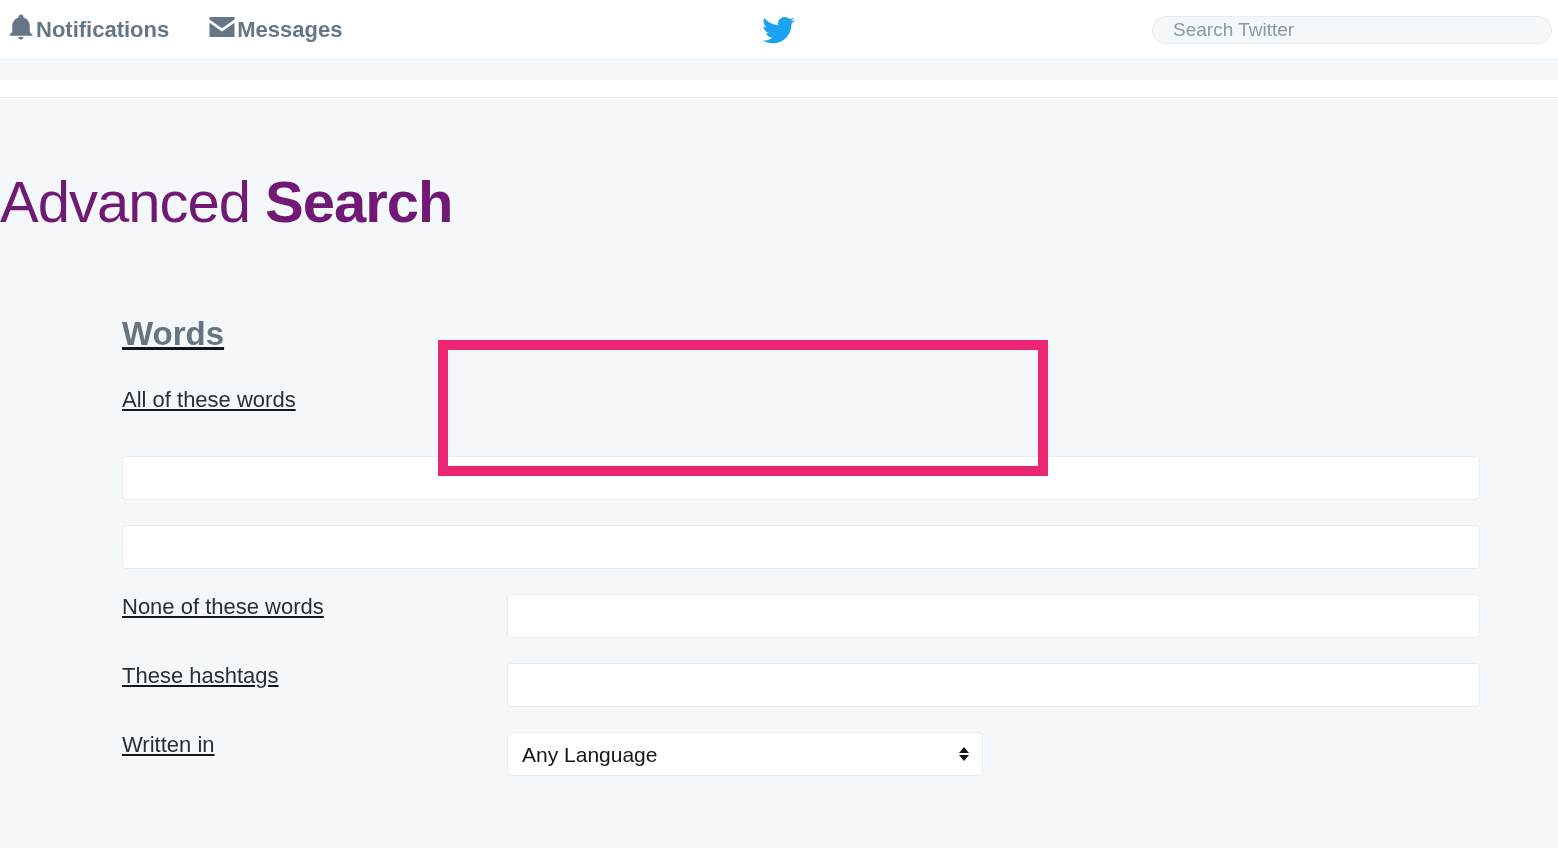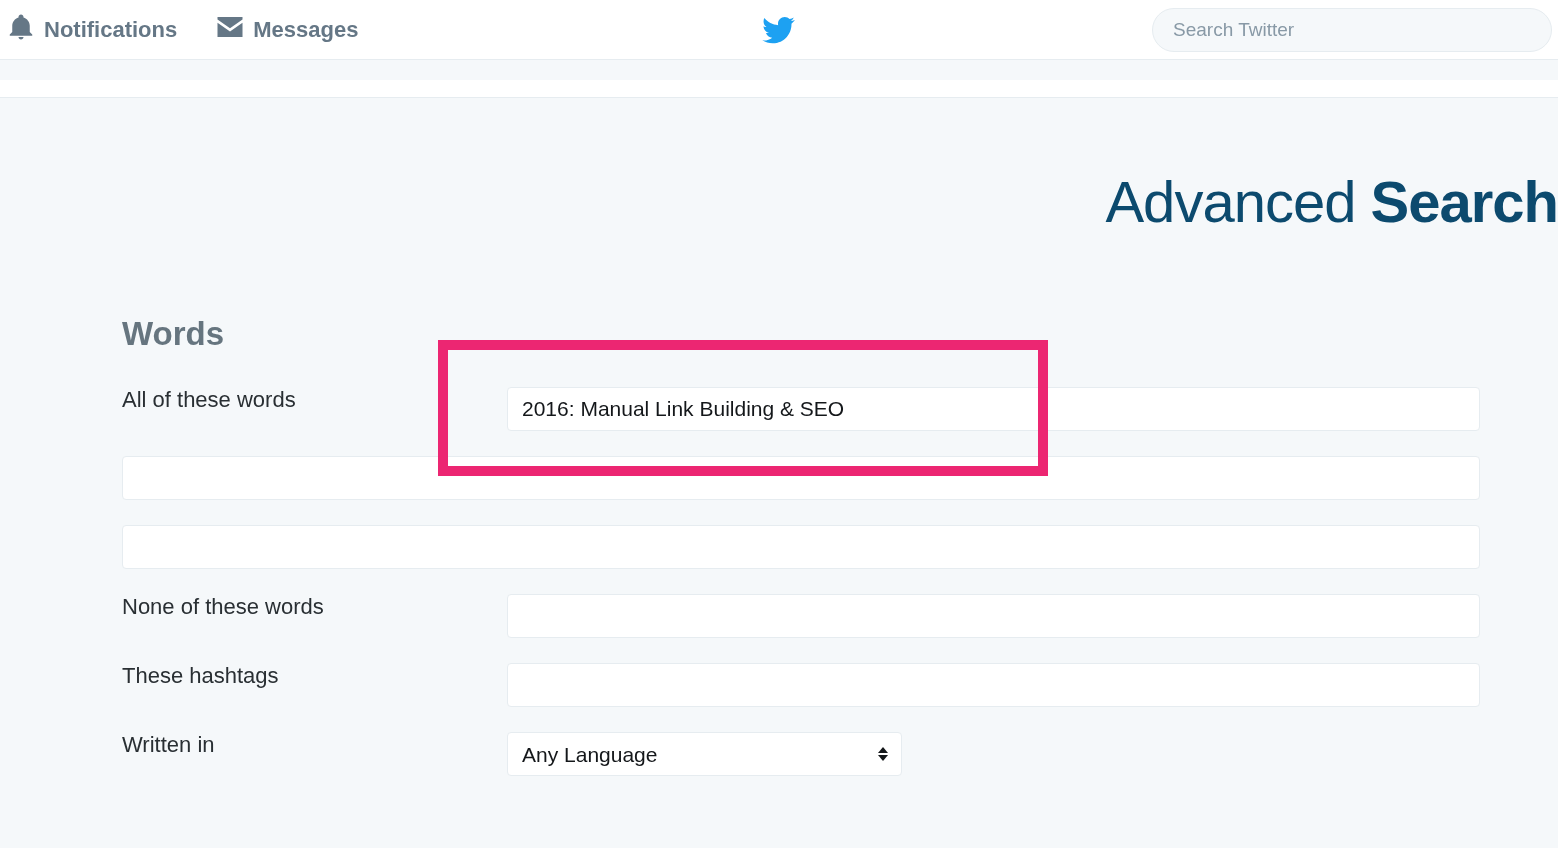--- a/index.html
+++ b/index.html
@@ -25,21 +25,20 @@
       position: relative;
     }
     .nav-items {
       display: flex;
       align-items: center;
       gap: 38px;
     }
     .nav-item {
       display: flex;
       align-items: center;
-      gap: 8px;
       cursor: pointer;
       color: #657786;
       font-size: 22px;
       font-weight: 700;
     }
     .nav-item .icon-wrap svg {
       fill: #657786;
     }
     .logo-wrap {
       position: absolute;
@@ -51,21 +50,21 @@
     .logo-wrap svg {
       fill: #1da1f2;
     }
     .search-wrap {
       margin-left: auto;
       display: flex;
       align-items: center;
     }
     .search-input {
       width: 400px;
-      height: 44px;
+      height: 28px;
       border-radius: 22px;
       border: 1px solid #e6ecf0;
       background: #f5f8fa;
       padding: 0 20px;
       font-size: 19px;
       color: #657786;
       outline: none;
     }
     .search-input::placeholder {
       color: #8899a6;
@@ -73,33 +72,34 @@
     .sub-bar {
       height: 18px;
       background: #fff;
       border-bottom: 1px solid #e6ecf0;
       margin-top: 20px;
     }
     .content {
       padding-top: 70px;
     }
     .page-title {
-      text-align: right;
+      text-align: left;
       font-size: 58px;
-      color: #0c4a6e;
+      color: #701a75;
       font-weight: 300;
       letter-spacing: -1px;
       margin-bottom: 80px;
     }
     .page-title .bold {
       font-weight: 700;
     }
     .form-area {
       padding-left: 122px;
       padding-right: 78px;
+      text-decoration: underline;
     }
     .section-header {
       color: #66757f;
       font-size: 33px;
       font-weight: 700;
       margin-bottom: 34px;
     }
     .form-row {
       display: flex;
       align-items: flex-start;
@@ -121,21 +121,21 @@
       border: 1px solid #e6ecf0;
       border-radius: 4px;
       padding: 0 14px;
       font-size: 21px;
       color: #14171a;
       background: #fff;
       outline: none;
     }
     .select-wrap {
       position: relative;
-      width: 395px;
+      width: 476px;
     }
     .select-input {
       width: 100%;
       height: 44px;
       border: 1px solid #e6ecf0;
       border-radius: 4px;
       padding: 0 14px;
       font-size: 21px;
       color: #14171a;
       background: #fff;
@@ -214,23 +214,20 @@
 <div class="content">
   <h1 class="page-title">
     <span>Advanced </span><span class="bold">Search</span>
   </h1>
 
   <div class="form-area">
     <div class="section-header">Words</div>
 
     <div class="form-row">
       <div class="form-label">All of these words</div>
-      <div class="form-control">
-        <input type="text" class="text-input" value="2016: Manual Link Building &amp; SEO" style="">
-      </div>
     </div>
 
     <div class="form-row">
       <div class="form-control">
         <input type="text" class="text-input" value="" style="">
       </div>
     </div>
 
     <div class="form-row">
       <div class="form-control">

